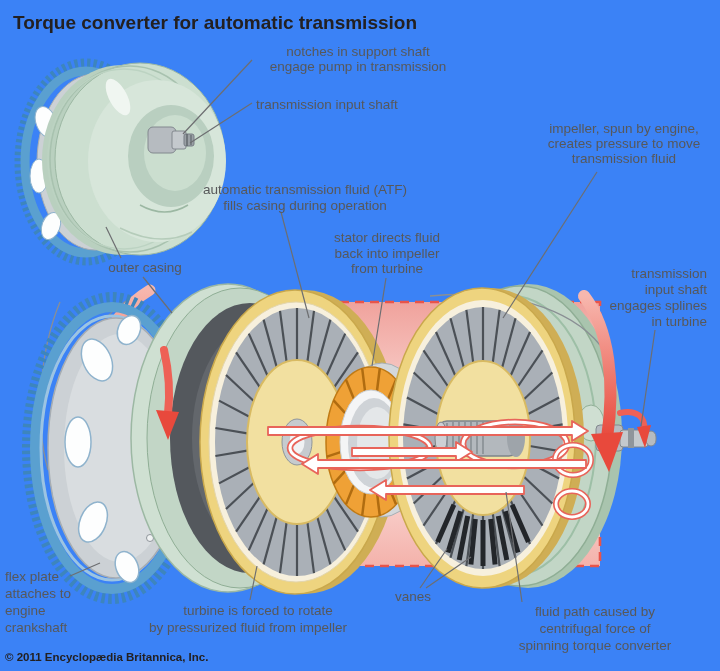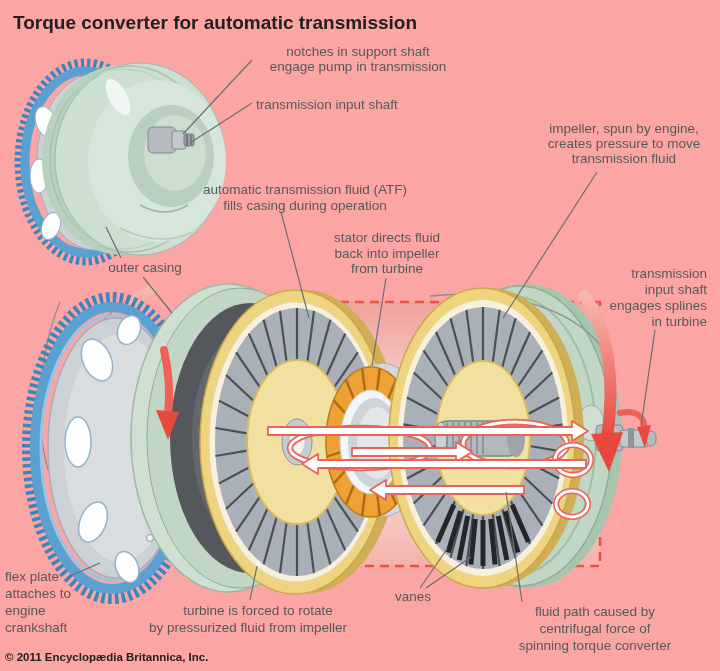--- a/index.html
+++ b/index.html
@@ -1,16 +1,16 @@
 <!DOCTYPE html>
 <html><head>
 <meta charset="utf-8">
 <style>
   html,body{margin:0;padding:0;background:#fff;}
-  .stage{position:relative;width:720px;height:671px;background:#fca5a5;overflow:hidden;
+  .stage{position:relative;width:720px;height:671px;background:#3b82f6;overflow:hidden;
          font-family:"Liberation Sans",sans-serif;}
   svg{display:block;}
   .lbl{font:13.5px "Liberation Sans",sans-serif;fill:#57585a;}
   .ttl{font:bold 19px "Liberation Sans",sans-serif;fill:#232021;}
   .cpy{font:bold 11.5px "Liberation Sans",sans-serif;fill:#232021;}
   .mid{text-anchor:middle;}
   .end{text-anchor:end;}
   .leader{stroke:#6d6e71;stroke-width:1.2;fill:none;}
   .flow{fill:#ffffff;stroke:#e8645a;stroke-width:1.8;stroke-linejoin:round;}
 </style>

